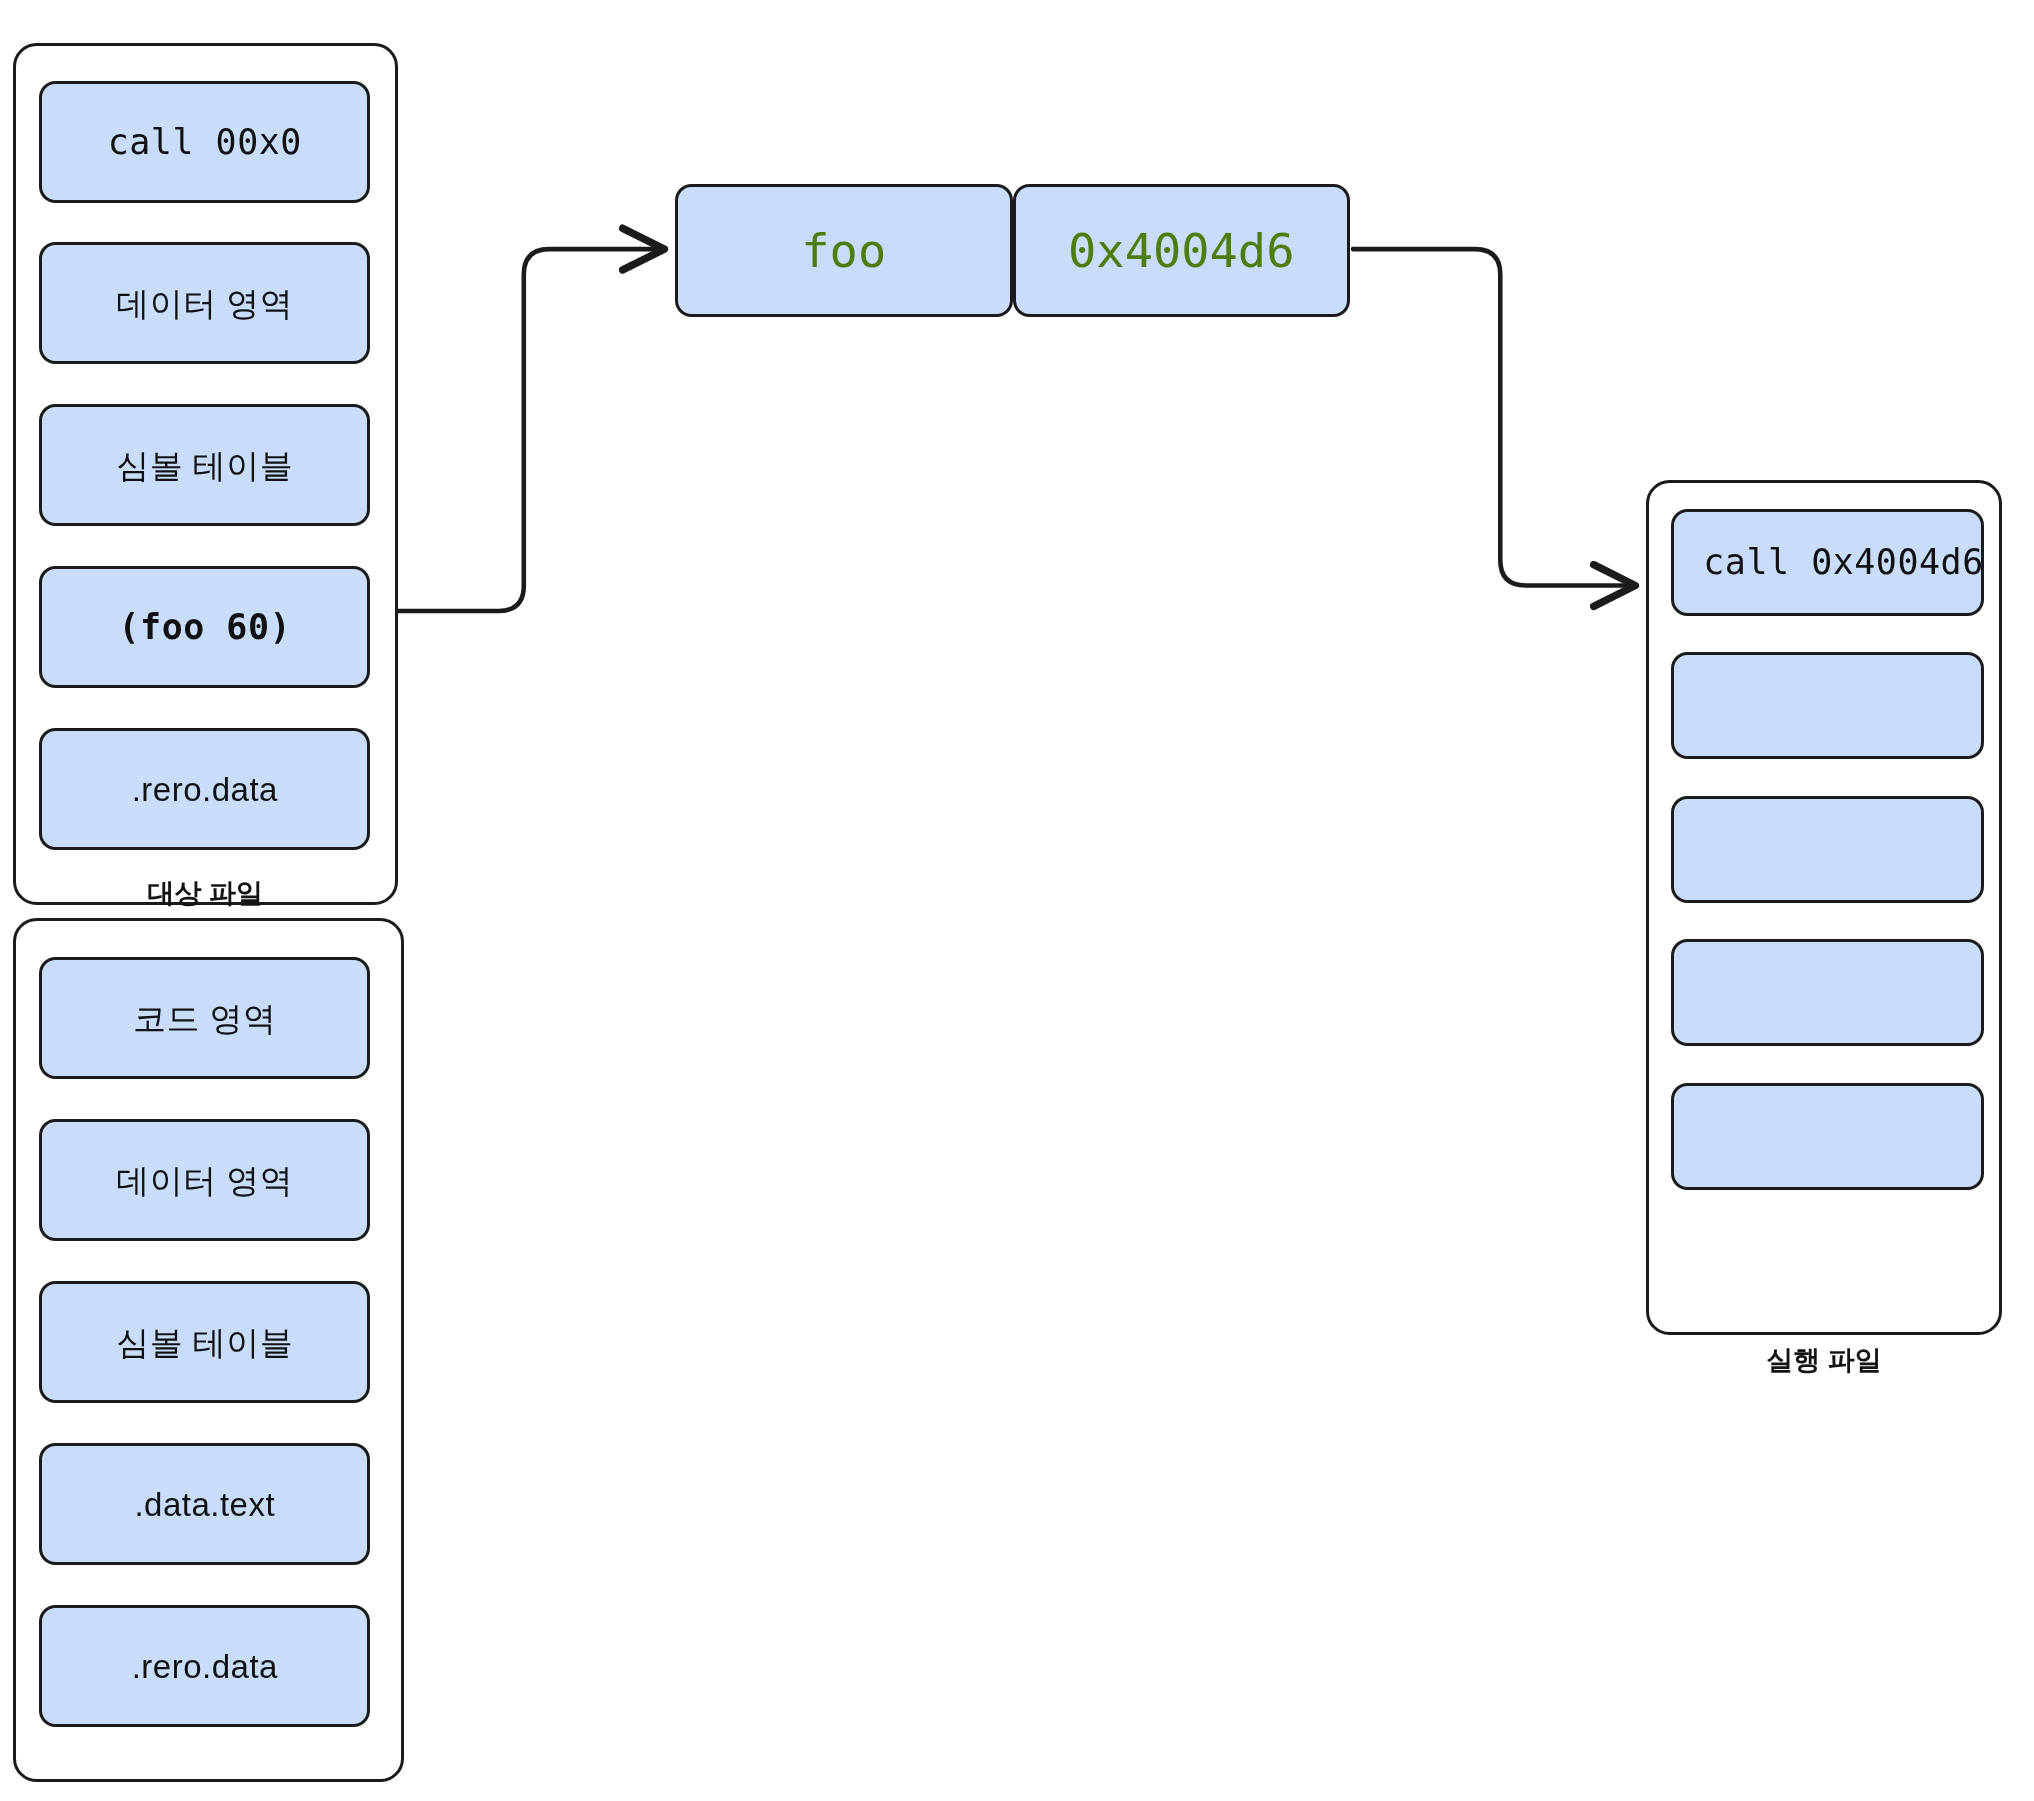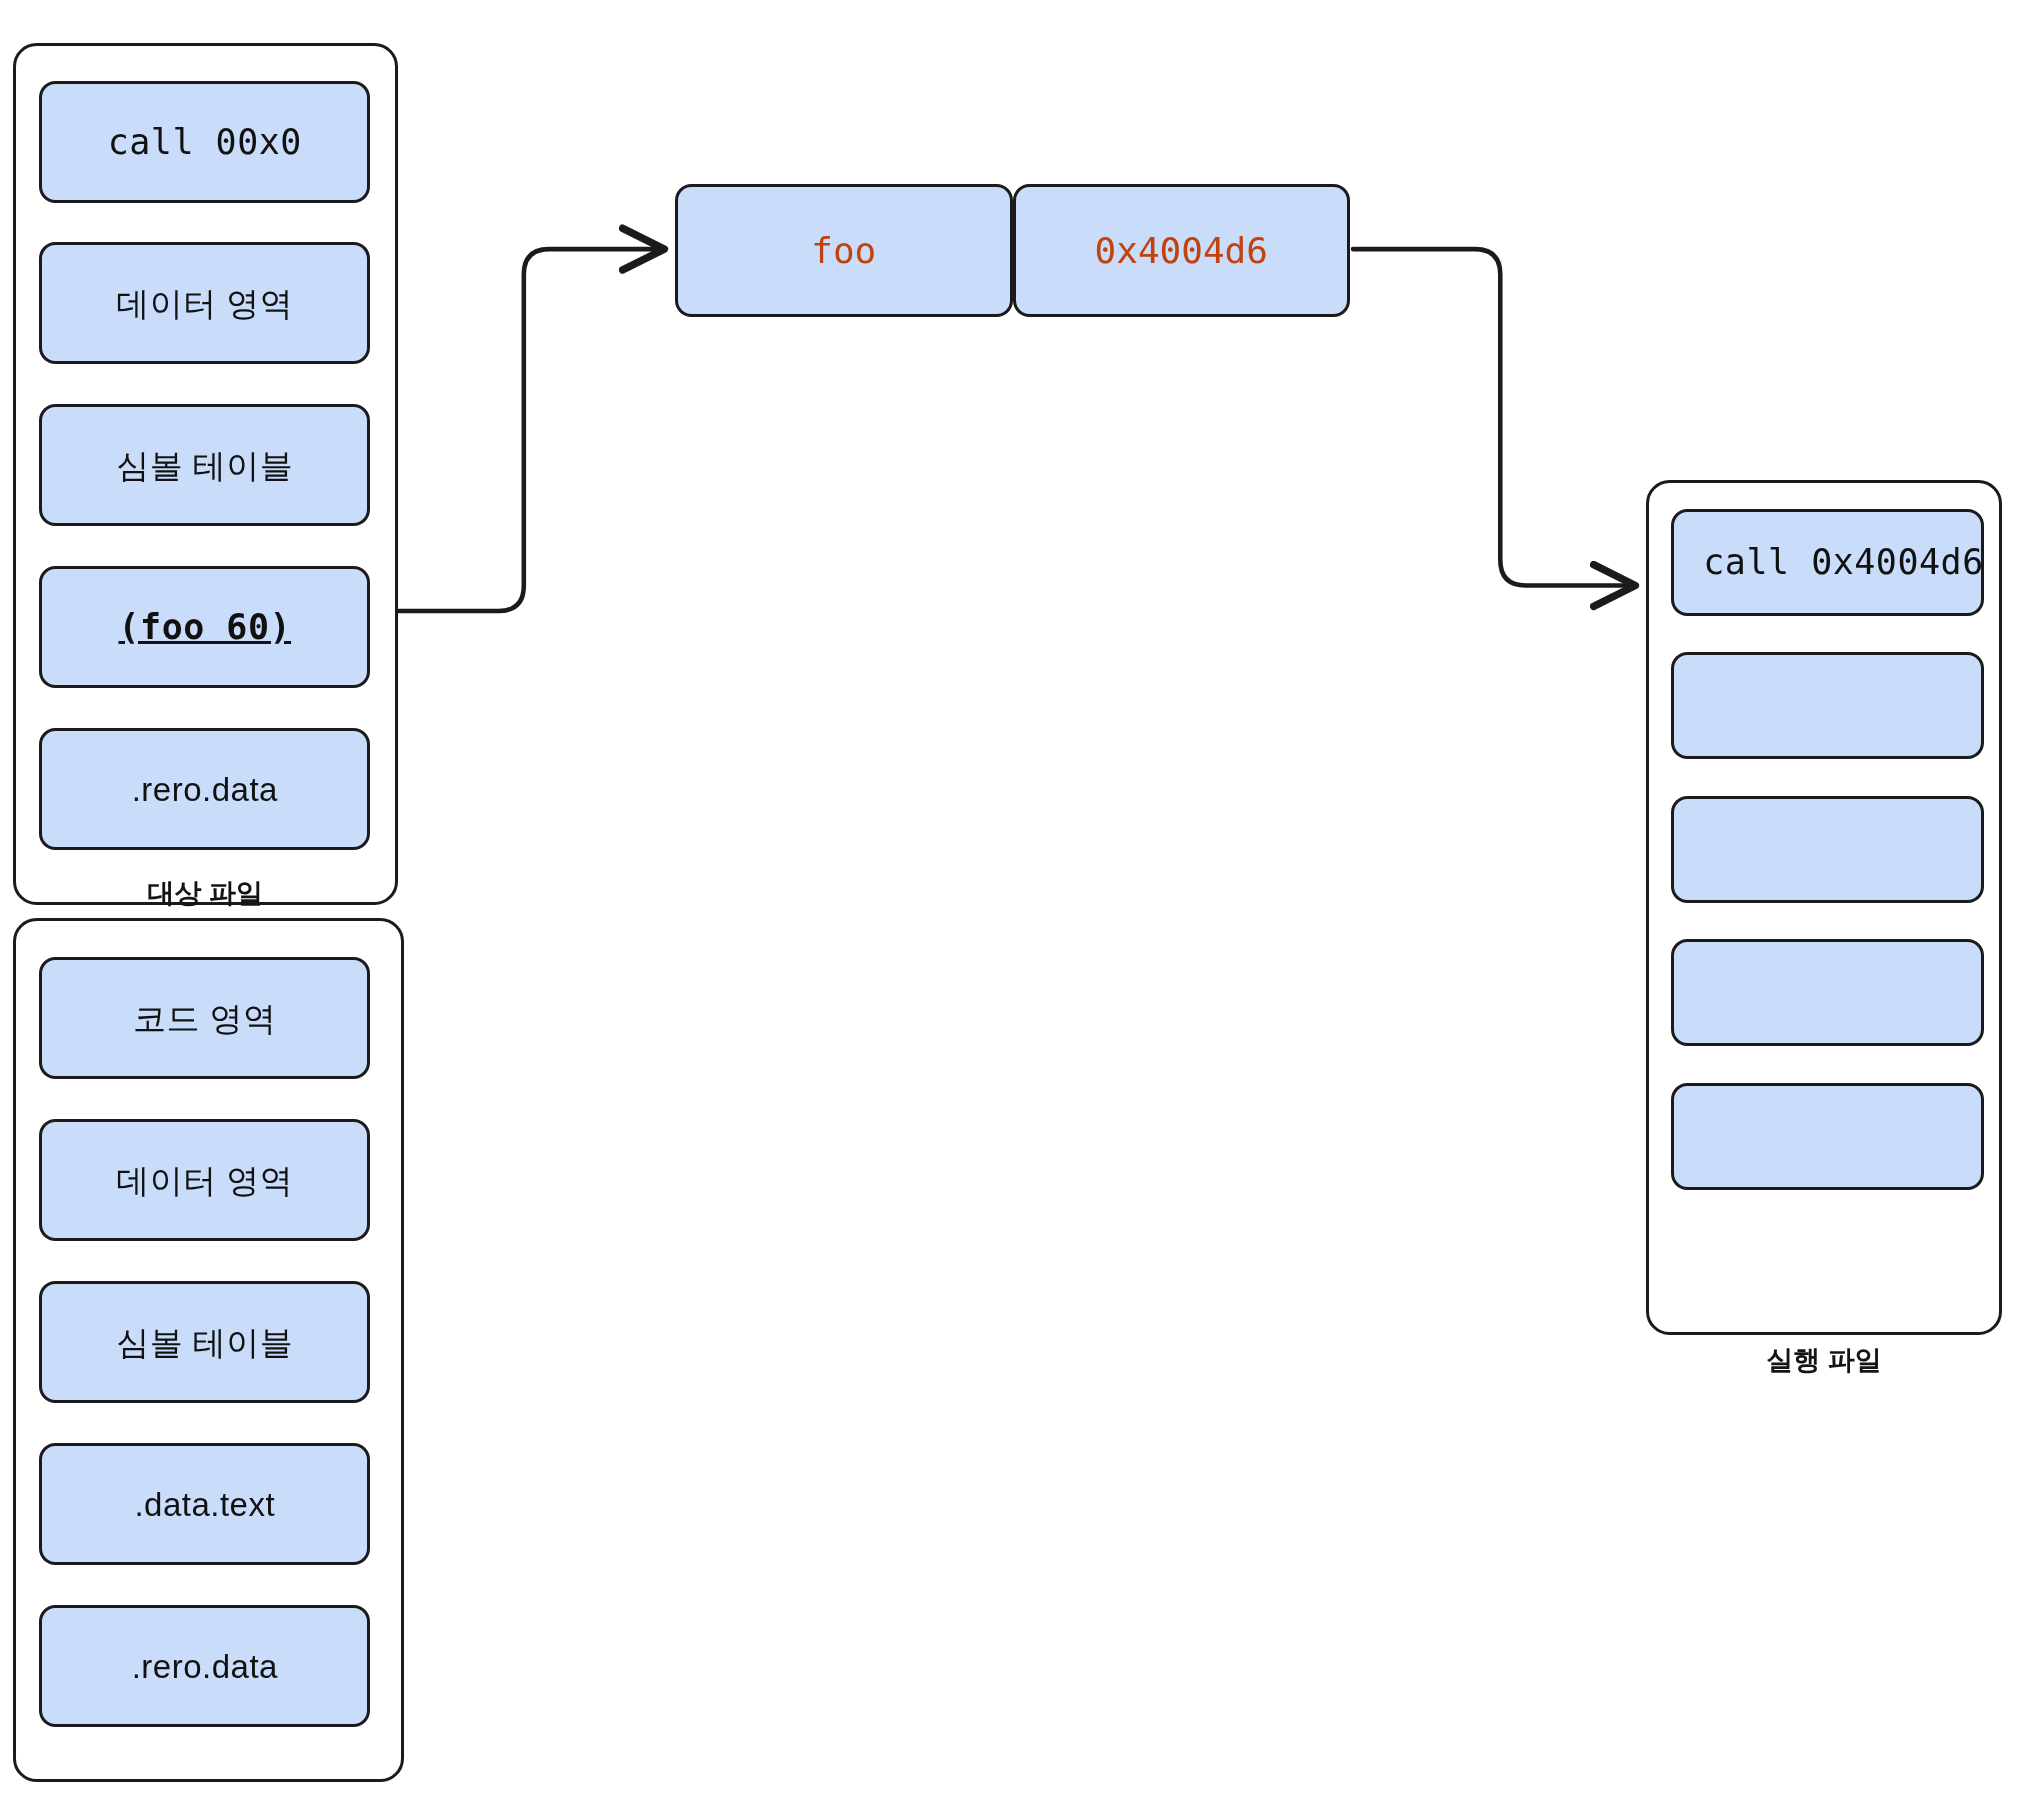--- a/index.html
+++ b/index.html
@@ -69,21 +69,20 @@
     line-height: 1;
     letter-spacing: 0.5px;
     white-space: nowrap;
   }
   .section-box .label.mono {
     font-family: "DejaVu Sans Mono", "Liberation Mono", monospace;
     font-size: 35px;
   }
   .section-box .label.bold {
     font-weight: bold;
-    text-decoration: underline;
   }
 
   
   #obj-file-container .section-box {
     left: 23.6px;
     width: 331px;
     height: 122px;
   }
   .obj-row-0 { top: 35px; }
   .obj-row-1 { top: 196px; }
@@ -150,22 +149,22 @@
     background: #c9ddfb;
     border: 3.6px solid #1b1b1b;
     border-radius: 16.4px;
     box-sizing: border-box;
     display: flex;
     align-items: center;
     justify-content: center;
   }
   .symbol-cell .label {
     font-family: "DejaVu Sans Mono", "Liberation Mono", monospace;
-    font-size: 36px;
-    color: #c2410c;
+    font-size: 47px;
+    color: #4d7c0f;
     white-space: nowrap;
   }
 
   
   #connector-layer {
     position: absolute;
     left: 0;
     top: 0;
     width: 2035px;
     height: 1802px;

